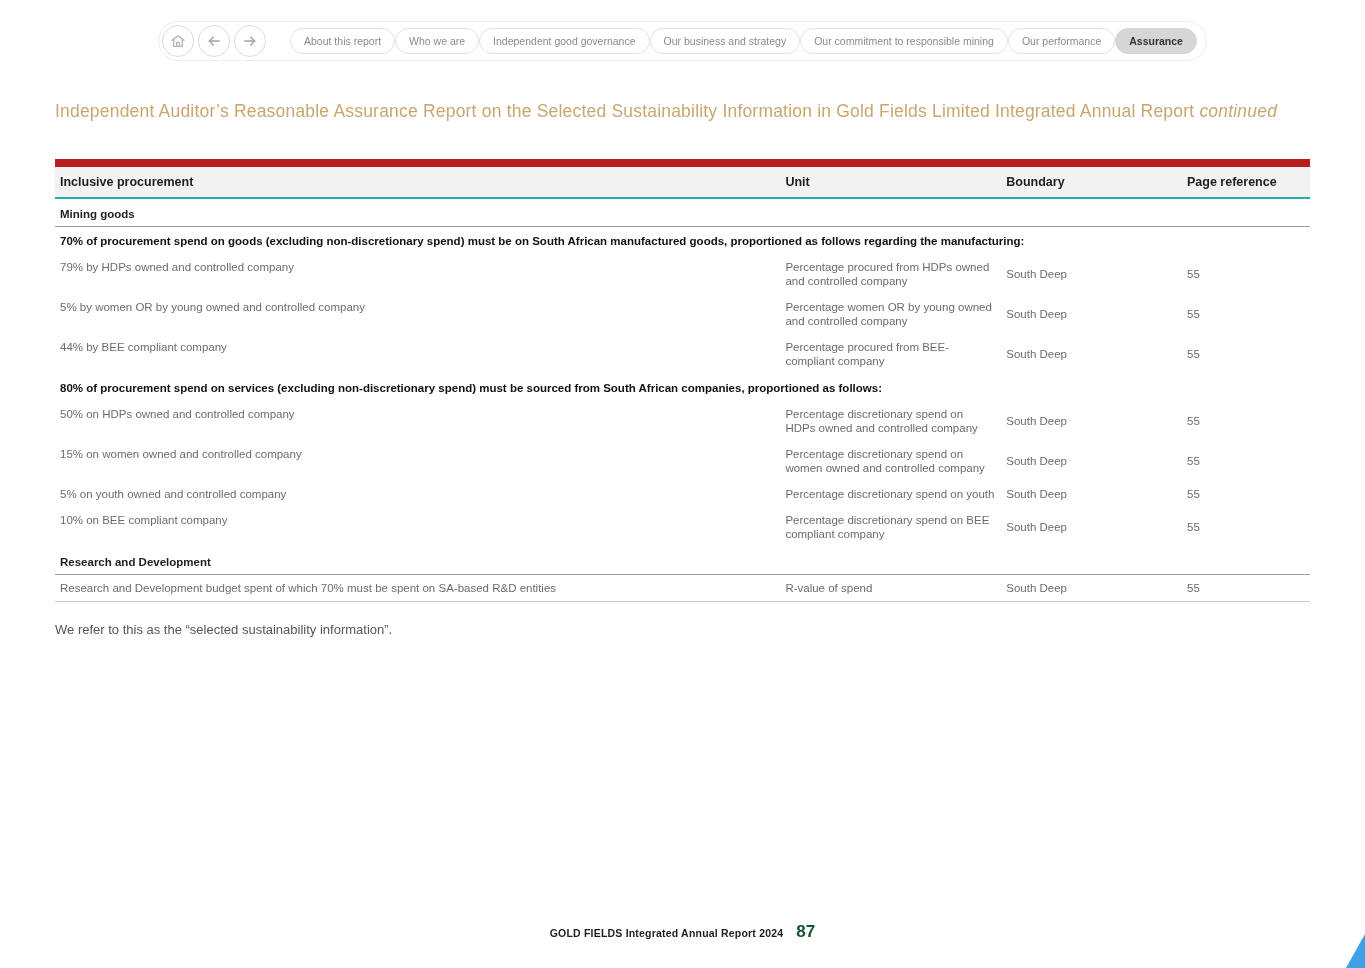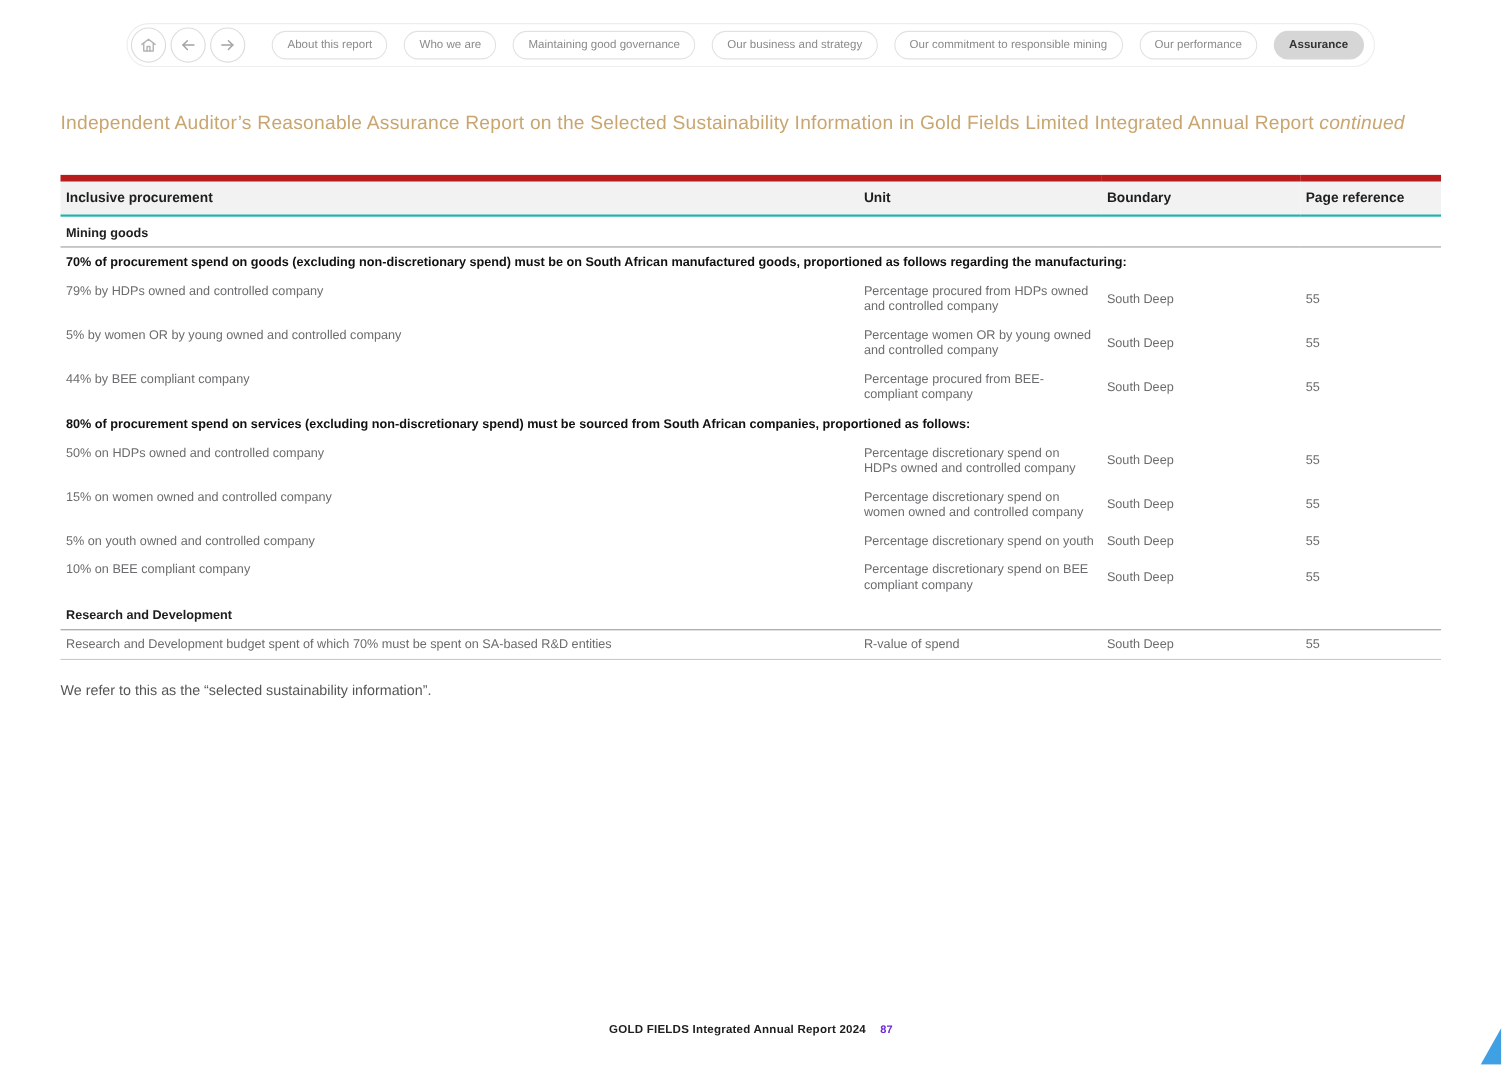--- a/index.html
+++ b/index.html
@@ -4,44 +4,44 @@
 <style>
   * { margin:0; padding:0; box-sizing:border-box; }
   html,body { width:1365px; height:968px; background:#fff; font-family:"Liberation Sans","DejaVu Sans",sans-serif; }
   .page { position:relative; width:1365px; height:968px; overflow:hidden; background:#fff; }
 
   
   .nav-wrap { display:flex; justify-content:center; padding-top:21px; }
   .nav-shell { display:flex; align-items:center; gap:4px; border:1px solid #ededed; border-radius:999px; padding:3px 9px 3px 3px; background:#fff; }
   .circle-btn { width:32px; height:32px; border-radius:50%; border:1px solid #dcdcdc; background:#fff; display:flex; align-items:center; justify-content:center; cursor:pointer; flex:0 0 auto; }
   .circle-btn svg { display:block; }
-  .pills { display:flex; align-items:center; gap:15px; margin-left:20px; }
+  .pills { display:flex; align-items:center; margin-left:20px; }
   .pill { border:1px solid #e2e2e2; border-radius:999px; background:#fff; color:#8b8b8b; font-size:10.5px; padding:6px 13px; white-space:nowrap; cursor:pointer; }
   .pill.active { background:#d6d6d6; border-color:#d6d6d6; color:#333; font-weight:bold; }
 
   
   .title { margin:40px 55px 0 55px; font-size:17.5px; font-weight:400; color:#c9a670; letter-spacing:.2px; }
   .title em { font-style:italic;text-align:center; }
 
   
   table { border-collapse:collapse; width:1255px; margin:37px 55px 0 55px; table-layout:fixed; }
   col.c1 { width:57.8%; } col.c2 { width:17.6%; } col.c3 { width:14.4%; } col.c4 { width:10.2%; }
-  thead th { background:#f2f2f2; border-top:6px solid #b91c1c; border-bottom:2px solid #23b2a7; font-size:12.5px; color:#1e1e1e; text-align:left; padding:8px 6px 8px 5px; font-weight:bold; }
+  thead th { background:#f2f2f2; border-top:8px solid #b91c1c; border-bottom:2px solid #23b2a7; font-size:12.5px; color:#1e1e1e; text-align:left; padding:8px 6px 8px 5px; font-weight:bold; }
   td { font-size:11.5px; color:#6b6c6e; padding:6px 6px 6px 5px; line-height:1.22; }
   td.sec-heading { color:#1e1e1e; font-weight:bold; border-bottom:1px solid #9c9c9c; padding:8px 5px 5px 5px; }
   td.intro { color:#111; font-weight:bold; padding:7px 5px 6px 5px; }
   td.c1cell, td.c2cell { vertical-align:top; }
   td.c3cell, td.c4cell { vertical-align:middle; }
   tbody tr.data-row:last-child td { border-bottom:1px solid #c9c9c9; }
 
   
   .note { margin:20px 55px 0 55px; font-size:13px; color:#555; }
   .footer { position:absolute; left:0; right:0; bottom:26px; display:flex; justify-content:center; align-items:baseline; gap:13px; }
   .footer .report { font-size:10.5px; font-weight:bold; color:#1e1e1e; letter-spacing:.2px; }
-  .footer .pagenum { font-size:10px; font-weight:bold; color:#6d28d9; }
+  .footer .pagenum { font-size:17px; font-weight:bold; color:#14532d; }
 
   .corner { position:absolute; right:0; bottom:0; width:0; height:0; border-bottom:34px solid #3fa0e3; border-left:19px solid transparent; cursor:pointer; }
 </style>
 </head>
 <body>
 
 <div class="page">
 
   <div class="nav-wrap">
     <div class="nav-shell">
@@ -66,21 +66,21 @@
         <span>
           <svg width="16" height="16" viewBox="0 0 24 24" fill="none" stroke="#a3a3a3" stroke-width="2" stroke-linecap="round" stroke-linejoin="round">
             <path d="M4 12 H19"></path>
               <path d="M13 6 L19 12 L13 18"></path>
           </svg>
         </span>
       </button>
       <div class="pills" id="nav-pills">
           <button class="pill">About this report</button>
           <button class="pill">Who we are</button>
-          <button class="pill">Maintaining good governance</button>
+          <button class="pill">Independent good governance</button>
           <button class="pill">Our business and strategy</button>
           <button class="pill">Our commitment to responsible mining</button>
           <button class="pill">Our performance</button>
           <button class="pill active">Assurance</button>
         </div>
     </div>
   </div>
 
   <h1 class="title">
     <span>Independent Auditor’s Reasonable Assurance Report on the Selected Sustainability Information in Gold Fields Limited Integrated Annual Report</span>

